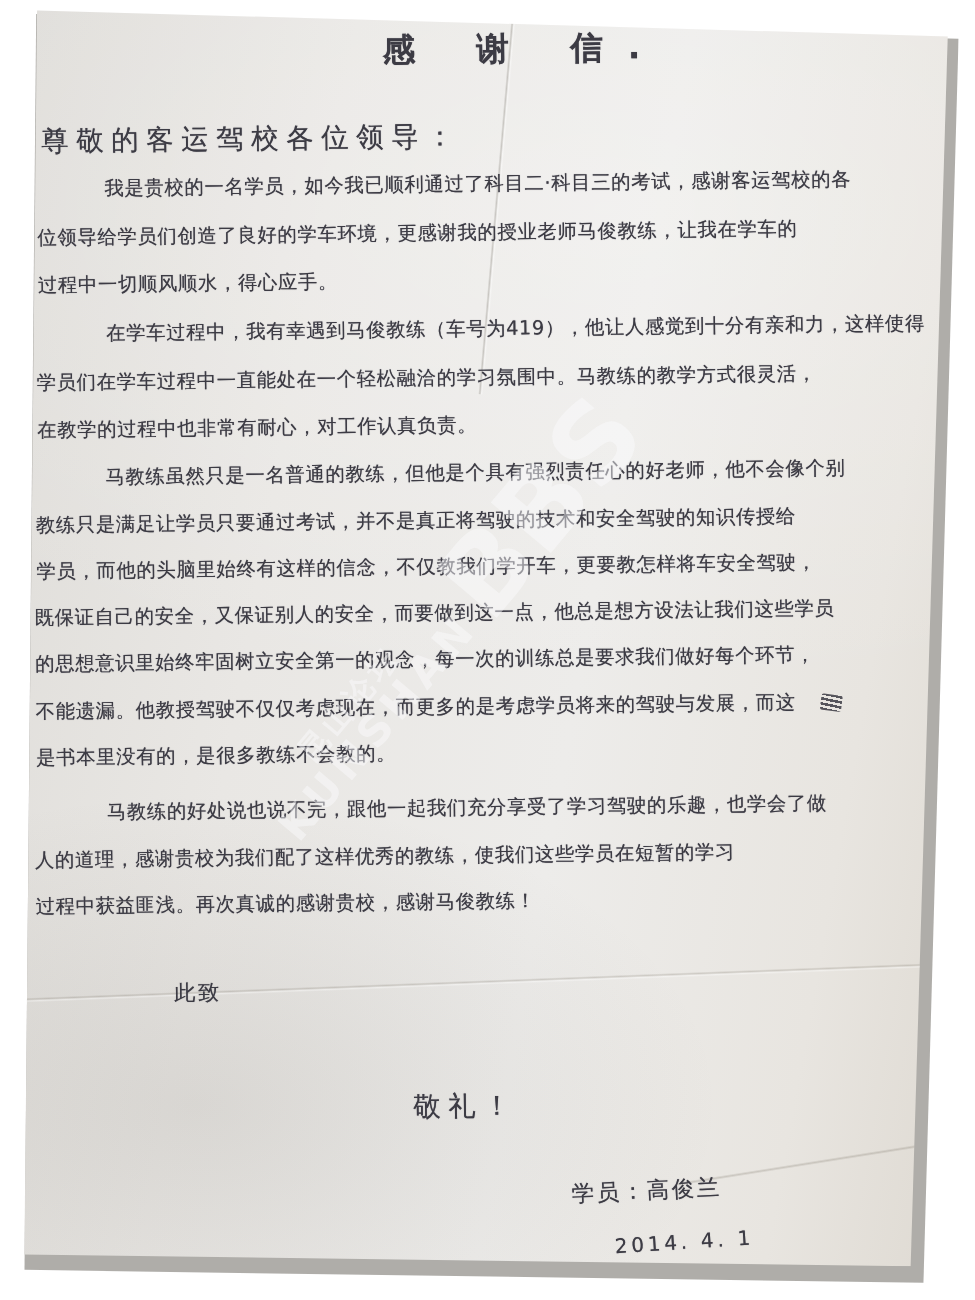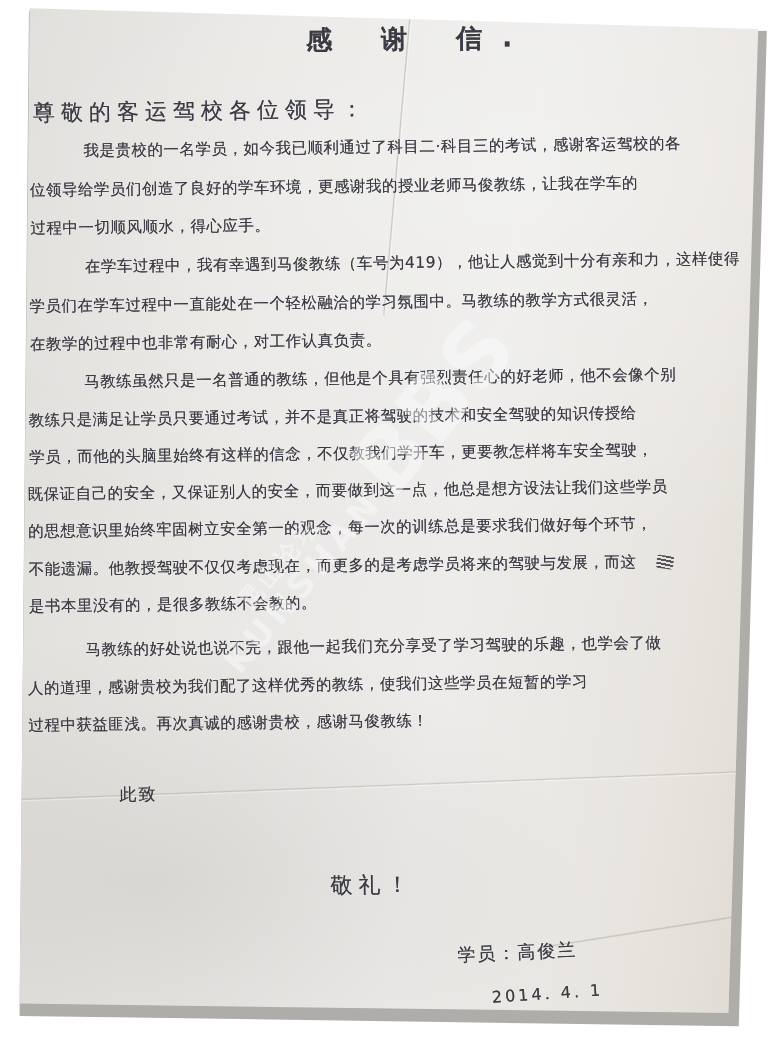--- a/index.html
+++ b/index.html
@@ -114,21 +114,21 @@
   <div class="hw" style="left:28px;top:480px;">既保证自己的安全，又保证别人的安全，而要做到这一点，他总是想方设法让我们这些学员</div>
   <div class="hw" style="left:28px;top:517px;">的思想意识里始终牢固树立安全第一的观念，每一次的训练总是要求我们做好每个环节，</div>
   <div class="hw" style="left:28px;top:555px;">不能遗漏。他教授驾驶不仅仅考虑现在，而更多的是考虑学员将来的驾驶与发展，而这</div>
   <div class="hw" style="left:28px;top:592px;">是书本里没有的，是很多教练不会教的。</div>
   <div class="scribble"></div>
 
   <div class="hw" style="left:84px;top:636px;">马教练的好处说也说不完，跟他一起我们充分享受了学习驾驶的乐趣，也学会了做</div>
   <div class="hw" style="left:26px;top:674px;">人的道理，感谢贵校为我们配了这样优秀的教练，使我们这些学员在短暂的学习</div>
   <div class="hw" style="left:26px;top:711px;">过程中获益匪浅。再次真诚的感谢贵校，感谢马俊教练！</div>
 
-  <div class="hw closing" style="left:116px;top:780px;">此致</div>
+  <div class="hw closing" style="left:136px;top:780px;">此致</div>
   <div class="hw salute" style="left:326px;top:870px;">敬礼！</div>
   <div class="hw sig" style="left:452px;top:942px;">学员：高俊兰</div>
   <div class="hw date" style="left:486px;top:986px;">2014. 4. 1</div>
 </div>
 
 <div class="watermark">
   <div class="wm-inner">
     <div class="wm-col">
       <span class="wm-cn">昆山论坛</span>
       <span class="wm-en">KUNSHAN</span>

